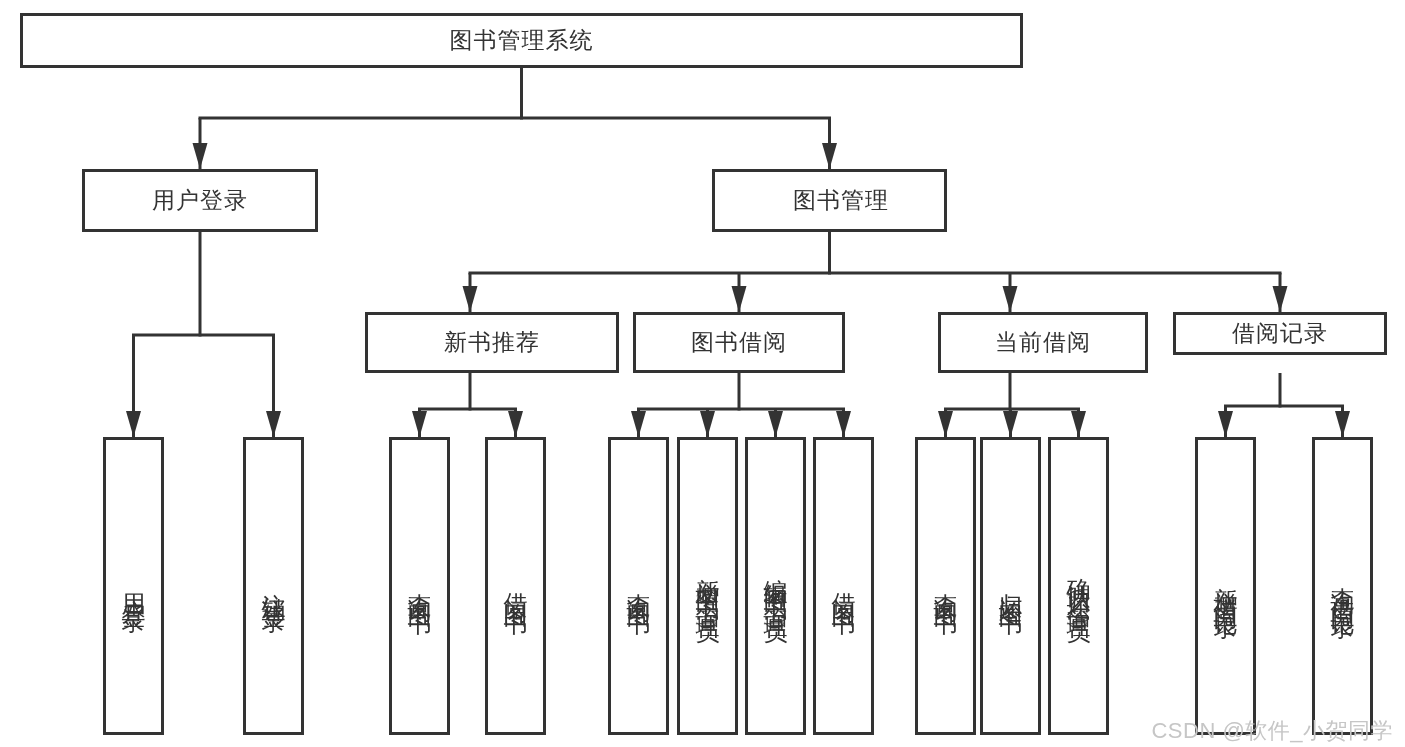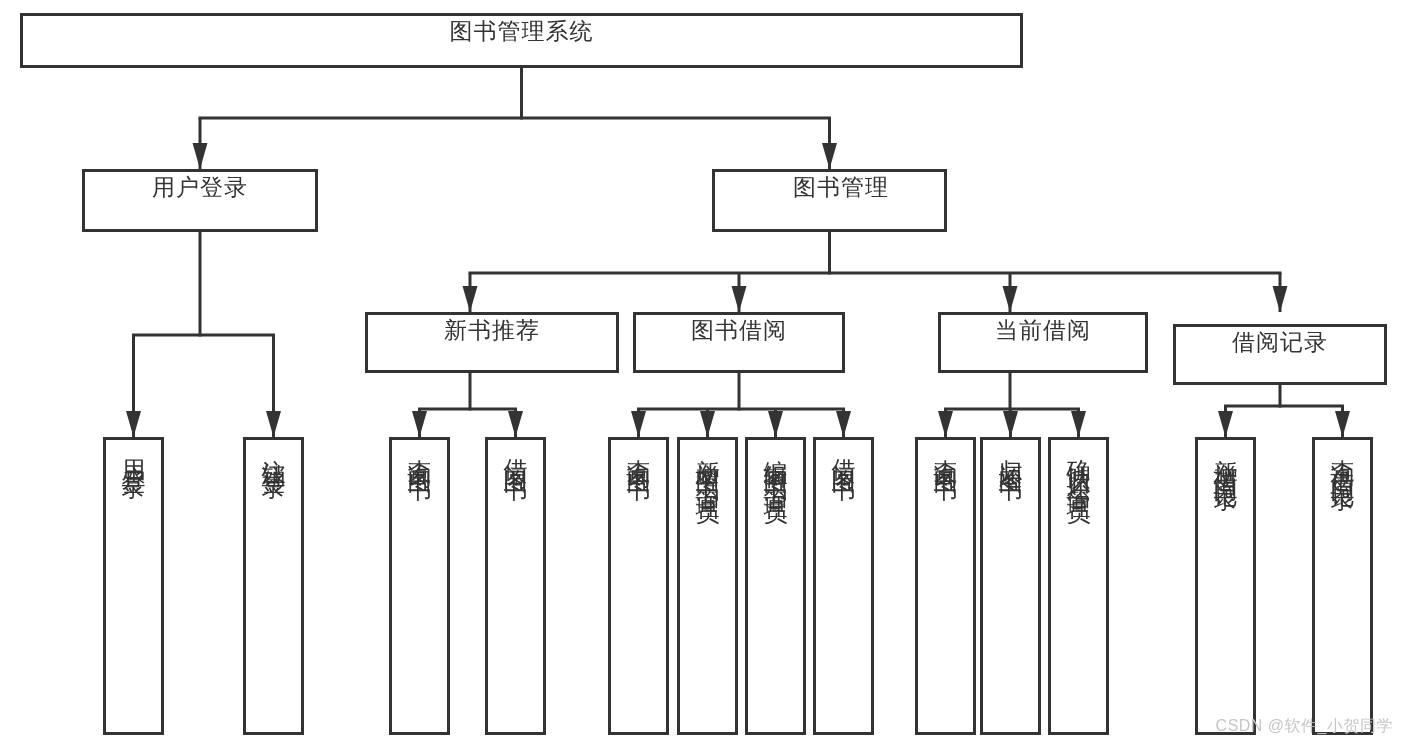--- a/index.html
+++ b/index.html
@@ -3,30 +3,30 @@
 <meta charset="utf-8">
 <style>
   html,body{margin:0;padding:0;background:#ffffff;}
   #canvas{
     position:relative;width:1405px;height:747px;background:#ffffff;
     font-family:"Liberation Sans","DejaVu Sans",sans-serif;overflow:hidden;
   }
   .box{
     position:absolute;box-sizing:border-box;background:#ffffff;
     border:3px solid #333333;color:#333333;
-    display:flex;justify-content:center;
+    display:flex;align-items:center;justify-content:center;
   }
   .h-label{font-size:23px;letter-spacing:1px;white-space:nowrap;}
   .leaf .v-label{
     writing-mode:vertical-rl;text-orientation:mixed;
     font-size:24px;letter-spacing:6px;line-height:1;white-space:nowrap;
   }
   #connectors{position:absolute;left:0;top:0;width:1405px;height:747px;}
   #watermark{
-    position:absolute;right:12px;top:716px;font-size:16px;
+    position:absolute;right:12px;top:716px;font-size:22px;
     color:#c6c6c6;white-space:nowrap;z-index:5;letter-spacing:0.5px;
   }
 </style>
 </head>
 <body>
 
 <div id="canvas">
 
   <svg id="connectors" viewBox="0 0 1405 747" xmlns="http://www.w3.org/2000/svg">
       <line x1="521.5" y1="68" x2="521.5" y2="119.5" stroke="#333333" stroke-width="3"></line>
@@ -96,21 +96,21 @@
 
   <div class="box" style="left:365px;top:312px;width:254px;height:61px;">
     <span class="h-label">新书推荐</span>
   </div>
   <div class="box" style="left:633px;top:312px;width:212px;height:61px;">
     <span class="h-label">图书借阅</span>
   </div>
   <div class="box" style="left:905px;top:312px;width:210px;height:61px;margin-left:33px;">
     <span class="h-label">当前借阅</span>
   </div>
-  <div class="box" style="left:1173px;top:324px;width:214px;height:61px;">
+  <div class="box" style="left:1173px;top:312px;width:214px;height:43px;">
     <span class="h-label">借阅记录</span>
   </div>
 
   <div class="box leaf" style="left:103px;top:437px;width:61px;height:298px;">
     <span class="v-label">用户登录</span>
   </div>
   <div class="box leaf" style="left:243px;top:437px;width:61px;height:298px;">
     <span class="v-label">注销登录</span>
   </div>
 

